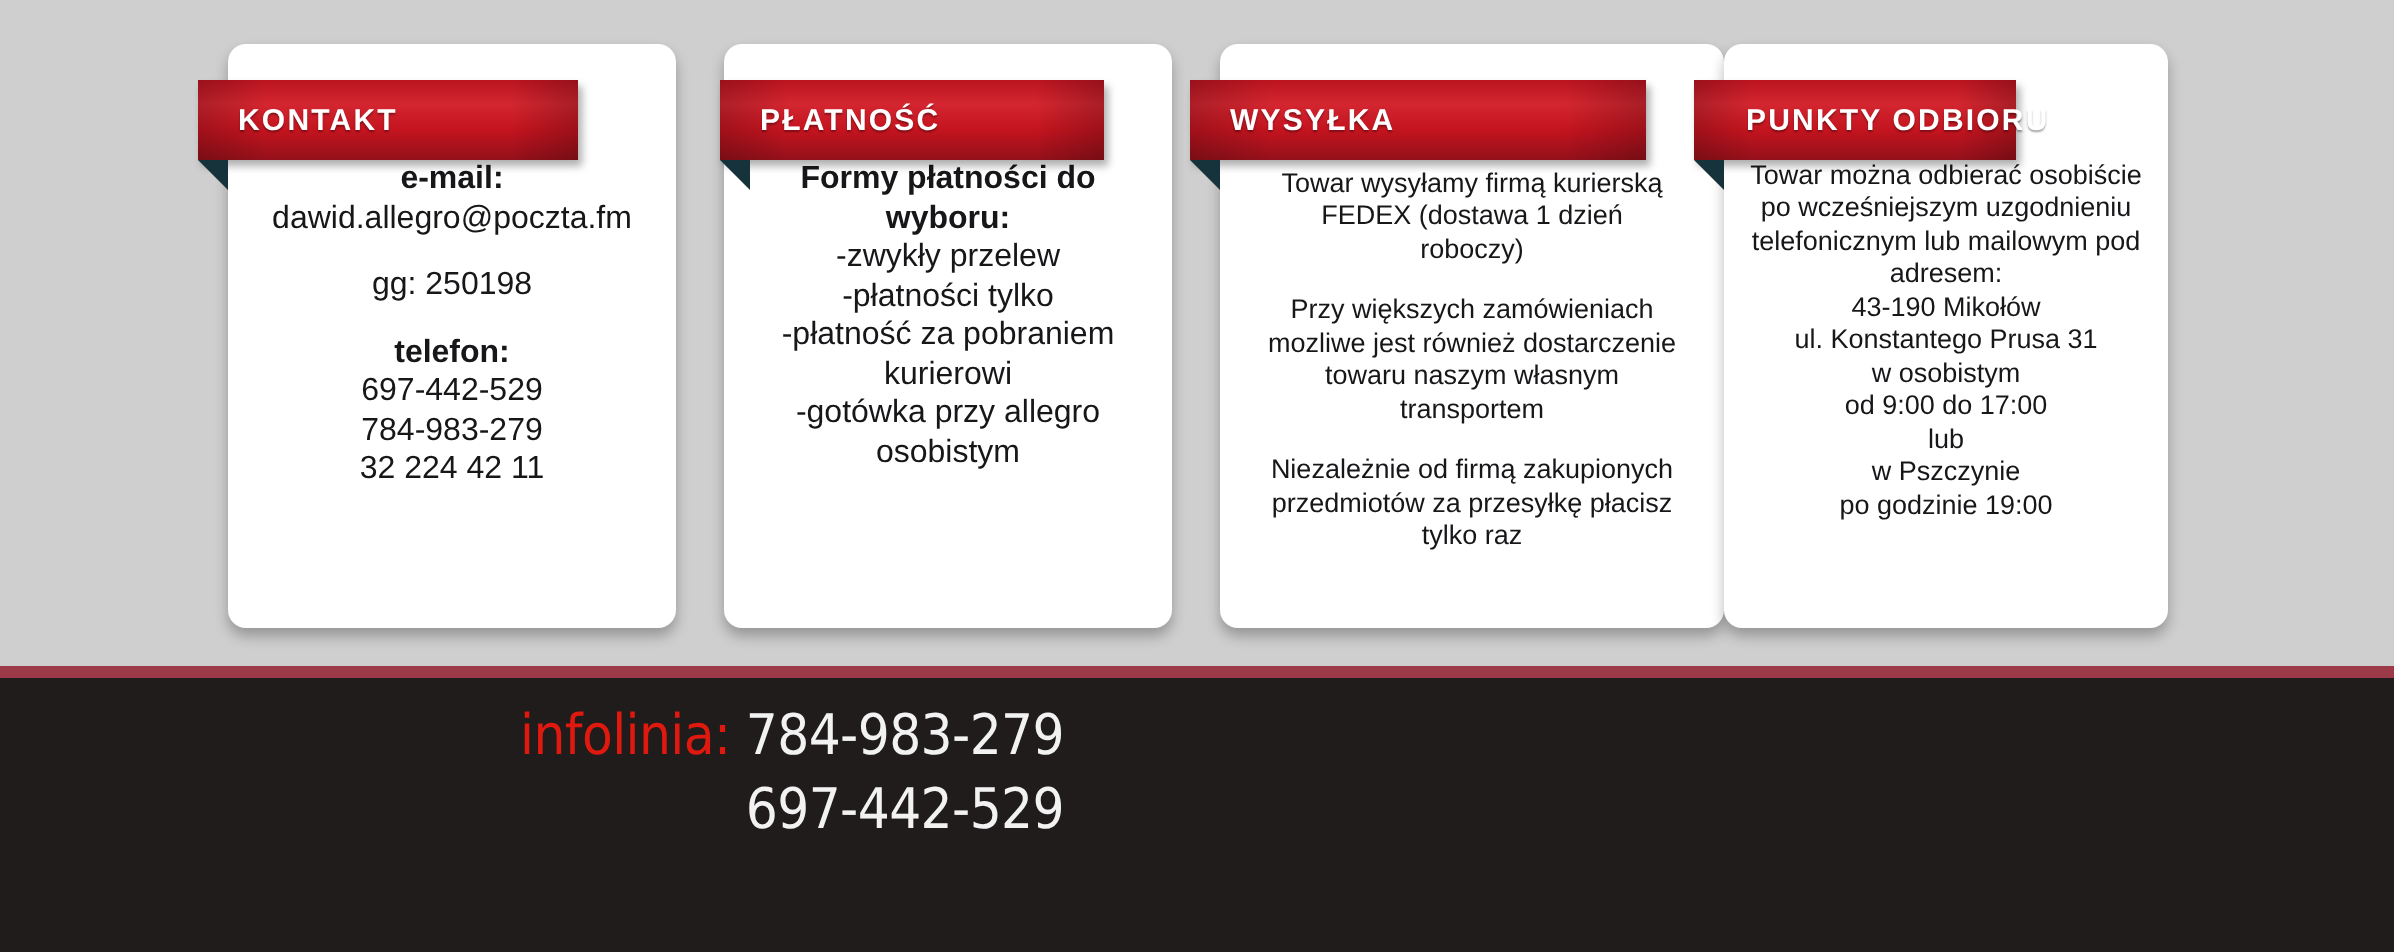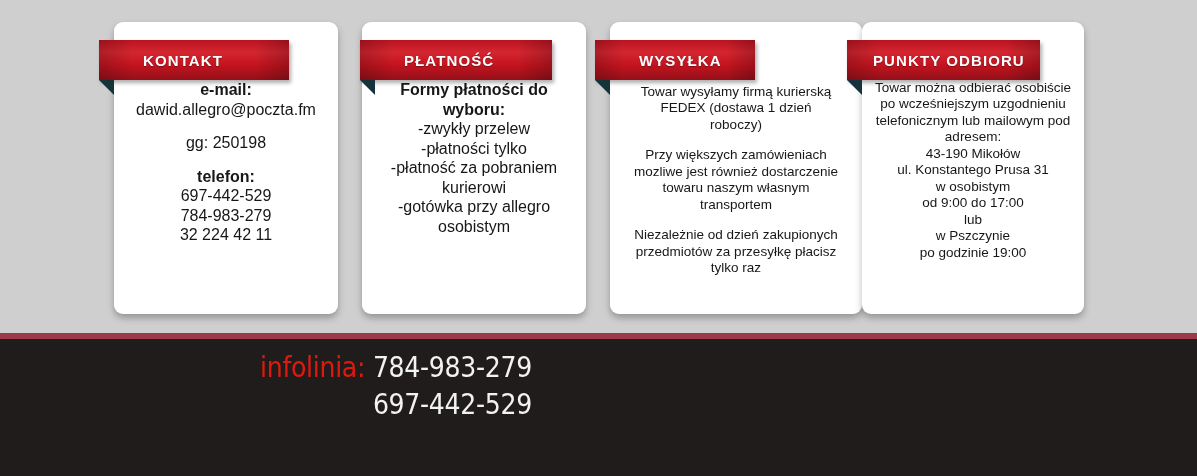--- a/index.html
+++ b/index.html
@@ -24,39 +24,39 @@
   }
   .card.c1{left:114px;width:224px;}
   .card.c2{left:362px;width:224px;}
   .card.c3{left:610px;width:252px;}
   .card.c4{left:862px;width:222px;}
 
   
   .banner-wrap{position:absolute;top:40px;height:40px;}
   .banner-wrap.b1{left:99px;width:190px;}
   .banner-wrap.b2{left:360px;width:192px;}
-  .banner-wrap.b3{left:595px;width:160px;}
-  .banner-wrap.b4{left:847px;width:193px;}
+  .banner-wrap.b3{left:595px;width:228px;}
+  .banner-wrap.b4{left:847px;width:161px;}
 
   .banner{
     position:relative;
     height:40px;
     background:linear-gradient(180deg,#c3141e 0%,#d2222b 22%,#c01420 55%,#9c0f18 100%);
     background-image:
       linear-gradient(90deg, rgba(0,0,0,0.18) 0%, rgba(0,0,0,0) 18%, rgba(0,0,0,0) 82%, rgba(0,0,0,0.20) 100%),
       linear-gradient(180deg,#bb1420 0%,#d32630 30%,#c4141f 62%,#93101a 100%);
     box-shadow:2px 3px 4px rgba(0,0,0,0.32);
     display:flex;align-items:center;
   }
   .banner-label{
     color:#ffffff;
     font-weight:bold;
     font-size:15px;
     letter-spacing:1.1px;
-    padding-left:44px;
+    padding-left:20px;
     text-shadow:0 1px 1px rgba(0,0,0,0.35);
     white-space:nowrap;
   }
   .banner-wrap.b4 .banner-label{padding-left:26px;}
   
   .fold{
     position:absolute;left:0;top:40px;
     width:0;height:0;
     border-left:15px solid transparent;
     border-top:15px solid #16333b;
@@ -137,21 +137,21 @@
       <div class="card-body">
         <div class="line">Towar wysyłamy firmą kurierską</div>
         <div class="line">FEDEX (dostawa 1 dzień</div>
         <div class="line">roboczy)</div>
         <div class="gap"></div>
         <div class="line">Przy większych zamówieniach</div>
         <div class="line">mozliwe jest również dostarczenie</div>
         <div class="line">towaru naszym własnym</div>
         <div class="line">transportem</div>
         <div class="gap"></div>
-        <div class="line">Niezależnie od dzień zakupionych</div>
+        <div class="line">Niezależnie od firmą zakupionych</div>
         <div class="line">przedmiotów za przesyłkę płacisz</div>
         <div class="line">tylko raz</div>
       </div>
     </div>
 
     <div class="card c4">
       <div class="card-body">
         <div class="line">Towar można odbierać osobiście</div>
         <div class="line">po wcześniejszym uzgodnieniu</div>
         <div class="line">telefonicznym lub mailowym pod</div>

